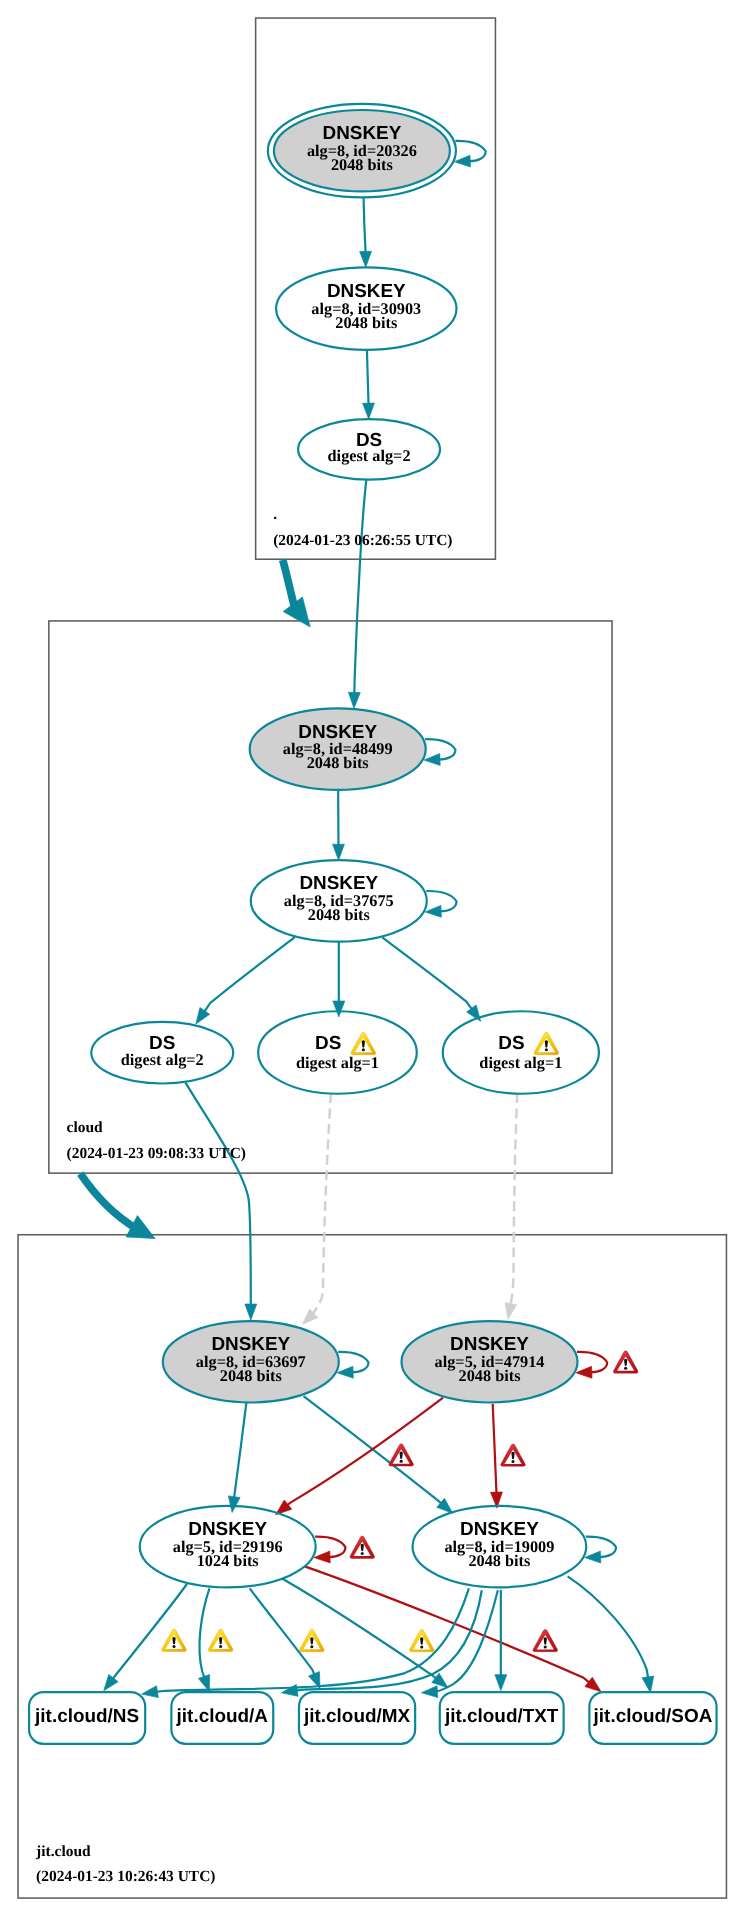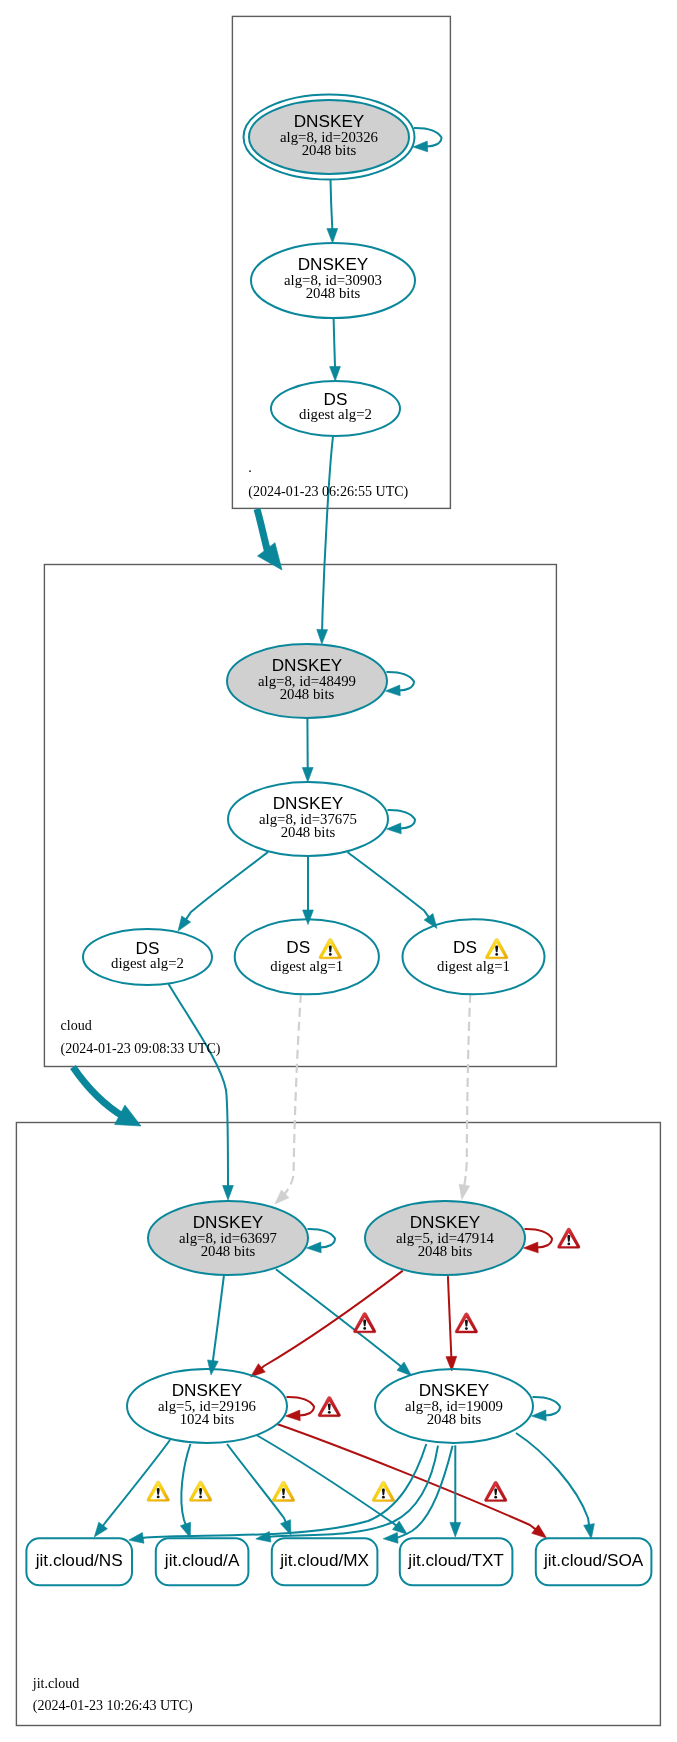--- a/index.html
+++ b/index.html
@@ -1,18 +1,18 @@
 <!DOCTYPE html>
 <html><head>
 <meta charset="utf-8">
 <title>DNSSEC Authentication Chain</title>
 <style>
   html,body{margin:0;padding:0;background:#ffffff;}
   body{width:677px;height:1742px;overflow:hidden;font-family:"Liberation Sans",sans-serif;}
-  #canvas{position:relative;width:677px;height:1742px;}
+  #canvas{position:relative;width:677px;height:1742px;font-weight:bold;}
   svg{display:block;shape-rendering:geometricPrecision;}
   .nd-title{font-family:"Liberation Sans",sans-serif;font-size:17.2px;fill:#000000;}
   .nd-sub{font-family:"Liberation Serif",serif;font-size:14.8px;fill:#000000;}
   .zn-label{font-family:"Liberation Serif",serif;font-size:14.05px;fill:#000000;}
   .cluster-box{fill:none;stroke:#5d5d5d;stroke-width:1.4;}
 </style>
 </head>
 <body>
 
 <div id="canvas">

